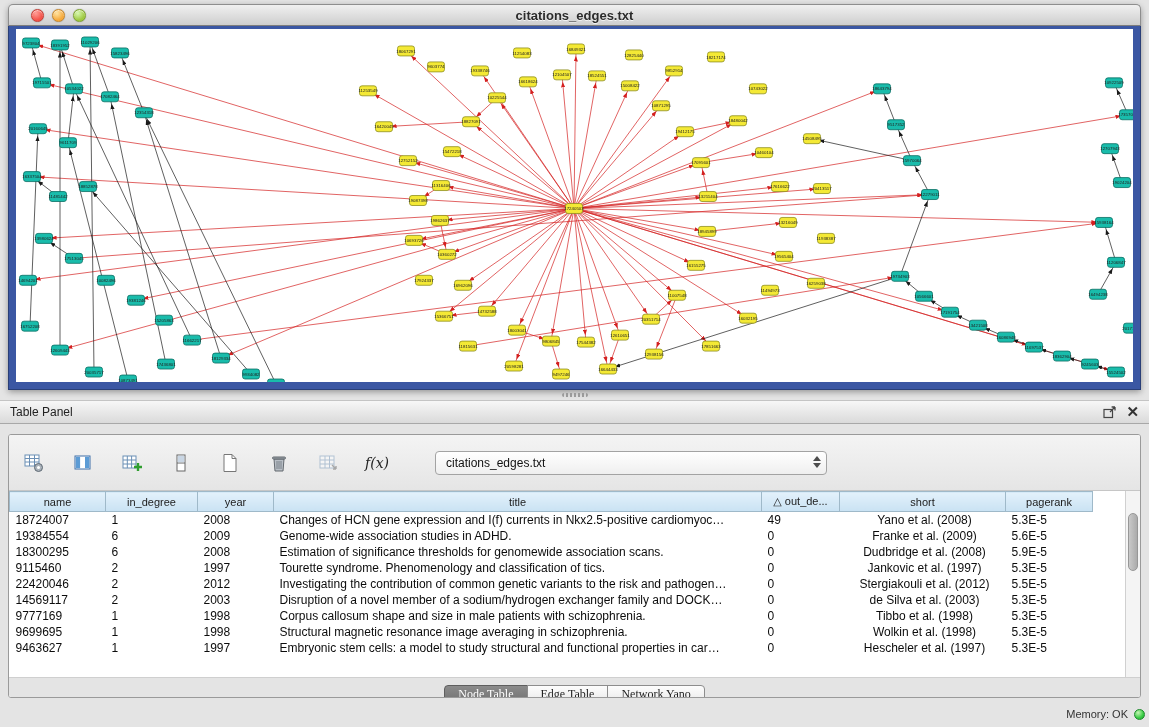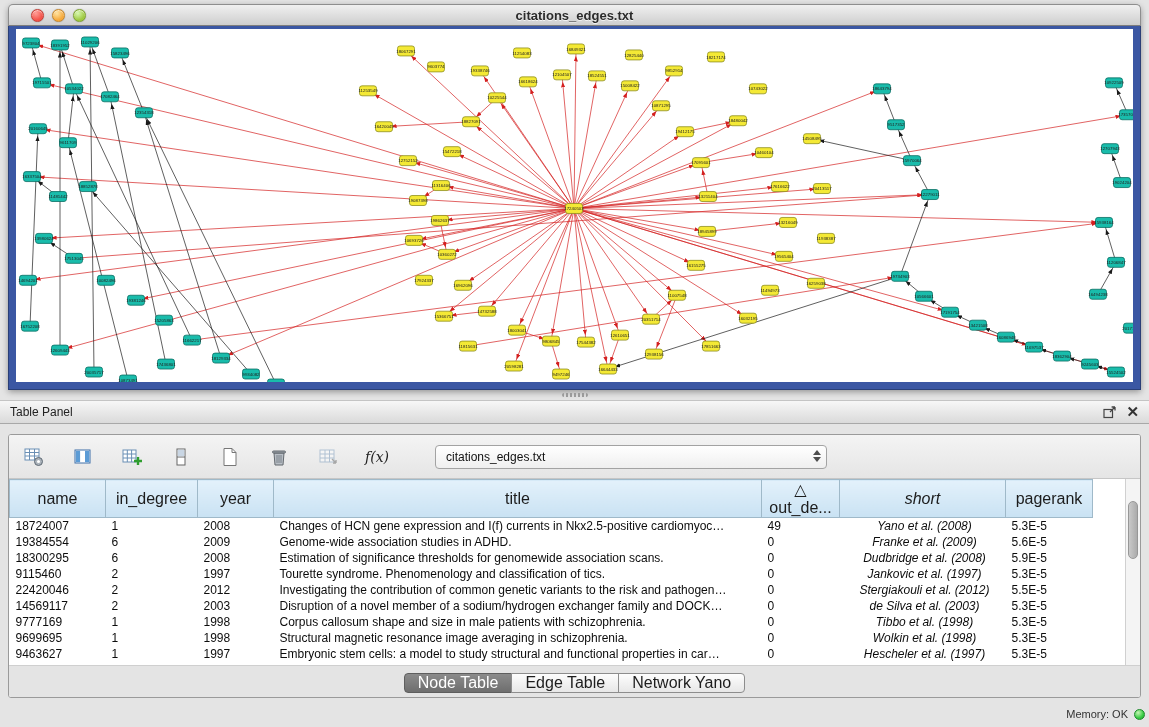--- a/index.html
+++ b/index.html
@@ -38,52 +38,52 @@
                   border-top:1px solid #c4c4c4; border-bottom:1px solid #a8a8a8;
                   display:flex; align-items:center; padding:0 10px; }
   .panel-title { font-size:12px; color:#222; }
   .hdr-icons { margin-left:auto; display:flex; align-items:center; gap:10px; }
   .float-ic svg { display:block; }
   .close-ic { font-size:15px; font-weight:bold; color:#333; line-height:14px; cursor:default; }
 
   .panel-box { position:absolute; left:8px; top:434px; width:1133px; height:264px;
                background:#ffffff; border:1px solid #9a9a9a; border-radius:3px; overflow:hidden; }
 
-  .toolbar { height:44px; background:linear-gradient(#f4f4f4,#e5e5e5); border-bottom:1px solid #c6c6c6;
+  .toolbar { height:56px; background:linear-gradient(#f4f4f4,#e5e5e5); border-bottom:1px solid #c6c6c6;
              display:flex; align-items:center; padding-left:12px; gap:23px; }
   .tbtn { width:26px; height:26px; display:flex; align-items:center; justify-content:center; border-radius:4px; }
   .tbtn.dim { opacity:.45; }
   .fx { font-family:"DejaVu Serif", serif; font-style:italic; font-size:14px; color:#222; }
   .combo { margin-left:22px; width:392px; height:24px; background:linear-gradient(#ffffff,#efefef);
            border:1px solid #a3a3a3; border-radius:4px; position:relative;
            font-size:12px; color:#111; line-height:22px; padding-left:10px; }
   .combo .arrows { position:absolute; right:5px; top:4px; display:flex; flex-direction:column; gap:2px; }
   .combo .arrows i { display:block; width:0; height:0; border-left:4px solid transparent; border-right:4px solid transparent; }
   .combo .arrows i.up { border-bottom:5px solid #4d4d4d; }
   .combo .arrows i.dn { border-top:5px solid #4d4d4d; }
 
   .table-zone { position:relative; height:186px; }
   table.grid { border-collapse:collapse; table-layout:fixed; width:1083px; font-size:12px; }
-  table.grid th { height:20px; font-weight:normal; font-size:16px; color:#1c1c1c; text-align:center;
+  table.grid th { height:20px; font-weight:normal; font-size:11px; color:#1c1c1c; text-align:center;
                   background:linear-gradient(#e3f1fb,#c9e2f3);
                   border:1px solid #9fb9c9; border-left:none; }
   table.grid th:first-child { border-left:1px solid #9fb9c9; }
   table.grid td { height:16px; padding:0 2px 0 6px; color:#0c0c0c; white-space:nowrap; overflow:hidden; }
   td.col-short { text-align:center; }
   .col-name {width:96px;} .col-in_degree {width:92px;} .col-year {width:76px;}
-  .col-title {width:488px;} .col-out_degree {width:78px;} .col-short {width:166px;font-style:italic;} .col-pagerank {width:87px;}
+  .col-title {width:488px;} .col-out_degree {width:78px;} .col-short {width:166px;} .col-pagerank {width:87px;}
   .vscroll { position:absolute; right:0; top:0; width:15px; height:186px; background:#f4f4f4;
              border-left:1px solid #d0d0d0; }
   .vthumb { position:absolute; left:2px; top:22px; width:10px; height:58px; border-radius:5px;
             background:linear-gradient(90deg,#c9c9c9,#ababab); border:1px solid #979797; }
 
   .tabs-strip { height:34px; background:#e4e4e4; border-top:1px solid #cfcfcf;
                 display:flex; align-items:center; justify-content:center; }
   .seg { display:flex; }
-  .seg button { height:20px; padding:0 13px; font-size:16px; font-family:Liberation Sans, sans-serif;
+  .seg button { height:20px; padding:0 13px; font-size:12px; font-family:Liberation Serif, serif;
                 border:1px solid #8d8d8d; background:linear-gradient(#fdfdfd,#e7e7e7); color:#1d1d1d;
                 margin-left:-1px; }
   .seg button:first-child { border-radius:4px 0 0 4px; margin-left:0; }
   .seg button:last-child { border-radius:0 4px 4px 0; }
   .seg button.active { background:linear-gradient(#8b8b8b,#6e6e6e); color:#ffffff; border-color:#5e5e5e; }
 
   .statusbar { position:absolute; left:8px; bottom:0; width:1149px; height:26px;
                display:flex; align-items:center; justify-content:flex-end; gap:6px; padding-right:12px; }
   .mem-label { font-size:11px; color:#333; }
   .mem-dot { width:11px; height:11px; border-radius:50%; border:1px solid #1d8a2b;

